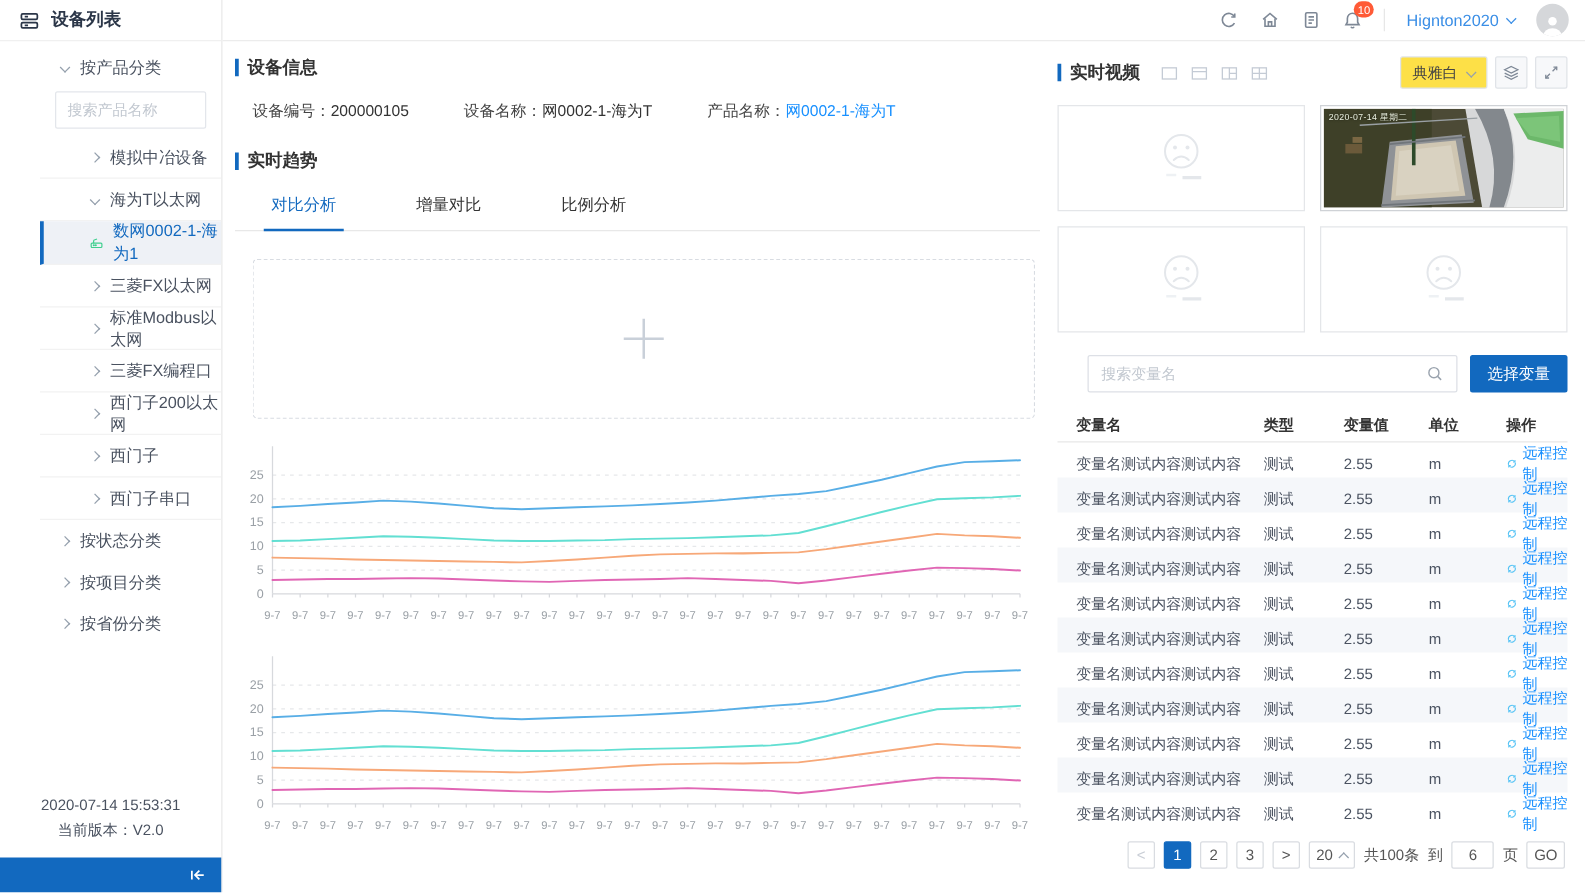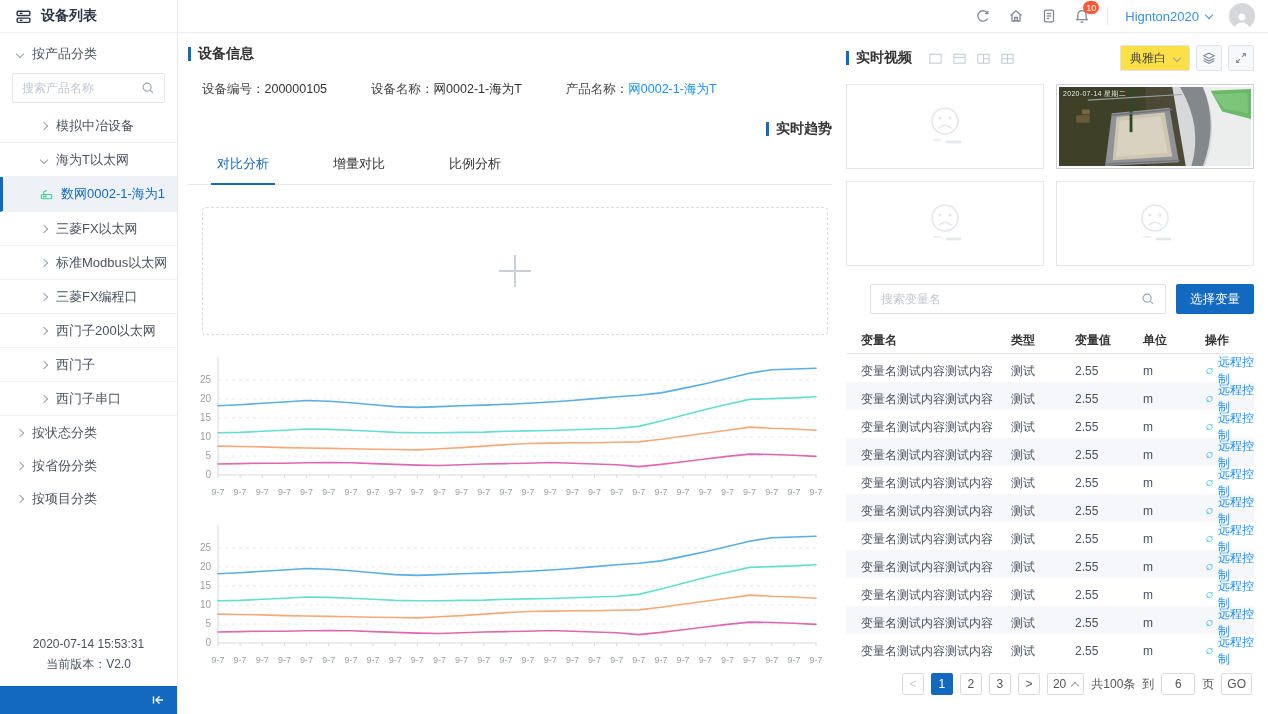--- a/index.html
+++ b/index.html
@@ -3,21 +3,21 @@
 <meta charset="utf-8">
 <style>
   * { box-sizing: border-box; margin: 0; padding: 0; }
   html,body { width:1268px; height:714px; overflow:hidden; }
   body { display:flex; font-family:"Liberation Sans","DejaVu Sans",sans-serif; background:#fff; color:#333; font-size:13px; }
   svg { display:block; }
 
   
   .sidebar { width:178px; min-width:178px; border-right:1px solid #e9e9e9; display:flex; flex-direction:column; background:#fff; }
   .sb-header { height:33px; display:flex; align-items:center; gap:9px; padding:0 15px; border-bottom:1px solid #f0f0f0; font-size:14px; font-weight:bold; color:#2b3648; }
-  .sb-body { flex:1; overflow:hidden; padding-top:4px; }
+  .sb-body { flex:1; overflow:hidden; padding-top:4px;padding-left:32px; }
   .chev { width:6px; height:6px; border-right:1.4px solid #95a0ad; border-bottom:1.4px solid #95a0ad; display:inline-block; flex:none; }
   .chev.right { transform:rotate(-45deg); }
   .chev.down  { transform:rotate(45deg); }
   .tree-cat { height:33px; display:flex; align-items:center; gap:9px; padding-left:17px; color:#4a5260; font-size:13px; cursor:pointer; }
   .sb-search { margin:3px 12px 6px 12px; height:30px; border:1px solid #e3e6eb; border-radius:2px; display:flex; align-items:center; padding:0 9px; gap:6px; }
   .sb-search input { border:none; outline:none; flex:1; font-size:12px; color:#555; width:100px; font-family:inherit; }
   .sb-search input::placeholder { color:#c2c8d0; }
   .tree-item { height:34px; display:flex; align-items:center; gap:9px; padding-left:41px; color:#4a5260; font-size:13px; border-bottom:1px solid #f2f2f2; cursor:pointer; }
   .tree-item:first-of-type { border-top:1px solid #f2f2f2; }
   .dev-group { background:#eef1f6; border-left:3px solid #1269bf; border-bottom:1px solid #f2f2f2; }
@@ -40,21 +40,21 @@
   .left-col { width:644px; min-width:644px; }
   .right-col { flex:1; min-width:0; }
 
   .sec-title { display:flex; align-items:center; gap:7px; font-size:14px; font-weight:bold; color:#333; }
   .sec-bar { width:3px; height:14px; background:#1269bf; flex:none; }
 
   .info-row { display:flex; gap:44px; margin:18px 0 0 14px; font-size:12.5px; color:#333; }
   .info-label { color:#444; }
   .info-link { color:#1890ff; cursor:pointer; }
 
-  .trend-title { margin-top:22px;justify-content:flex-end; }
+  .trend-title { margin-top:22px; }
   .tabs { display:flex; gap:64px; margin-top:17px; padding-left:29px; border-bottom:1px solid #e8e8e8; }
   .tab { font-size:13px; padding-bottom:11px; color:#333; cursor:pointer; position:relative; }
   .tab.active { color:#1269bf; }
   .tab.active::after { content:""; position:absolute; left:-6px; right:-6px; bottom:-1px; height:2px; background:#1269bf; }
 
   .add-chart { margin:22px 0 0 14px; width:626px; height:128px; border:1px dashed #d8dce2; border-radius:4px; display:flex; align-items:center; justify-content:center; cursor:pointer; }
   .plus { position:relative; width:32px; height:32px; }
   .plus::before, .plus::after { content:""; position:absolute; background:#c9d0d9; }
   .plus::before { left:15px; top:0; width:1.5px; height:32px; }
   .plus::after  { top:15px; left:0; height:1.5px; width:32px; }
@@ -165,25 +165,25 @@
       <div class="tree-item">
         <span class="chev right"></span>
         <span>西门子串口</span>
       </div>
       <div class="tree-cat">
         <span class="chev right"></span>
         <span>按状态分类</span>
       </div>
       <div class="tree-cat">
         <span class="chev right"></span>
+        <span>按项目分类</span>
+      </div>
+      <div class="tree-cat">
+        <span class="chev right"></span>
         <span>按省份分类</span>
-      </div>
-      <div class="tree-cat">
-        <span class="chev right"></span>
-        <span>按项目分类</span>
       </div>
     </div>
   <div class="sb-meta">
     <div>2020-07-14 15:53:31</div>
     <div>当前版本：V2.0</div>
   </div>
   <div class="sb-footer">
     <span style="cursor:pointer;display:flex">
       <svg width="16" height="16" viewBox="0 0 16 16" fill="none" stroke="#fff" stroke-width="1.4">
         <polyline points="9.5,4.5 6,8 9.5,11.5"></polyline>

